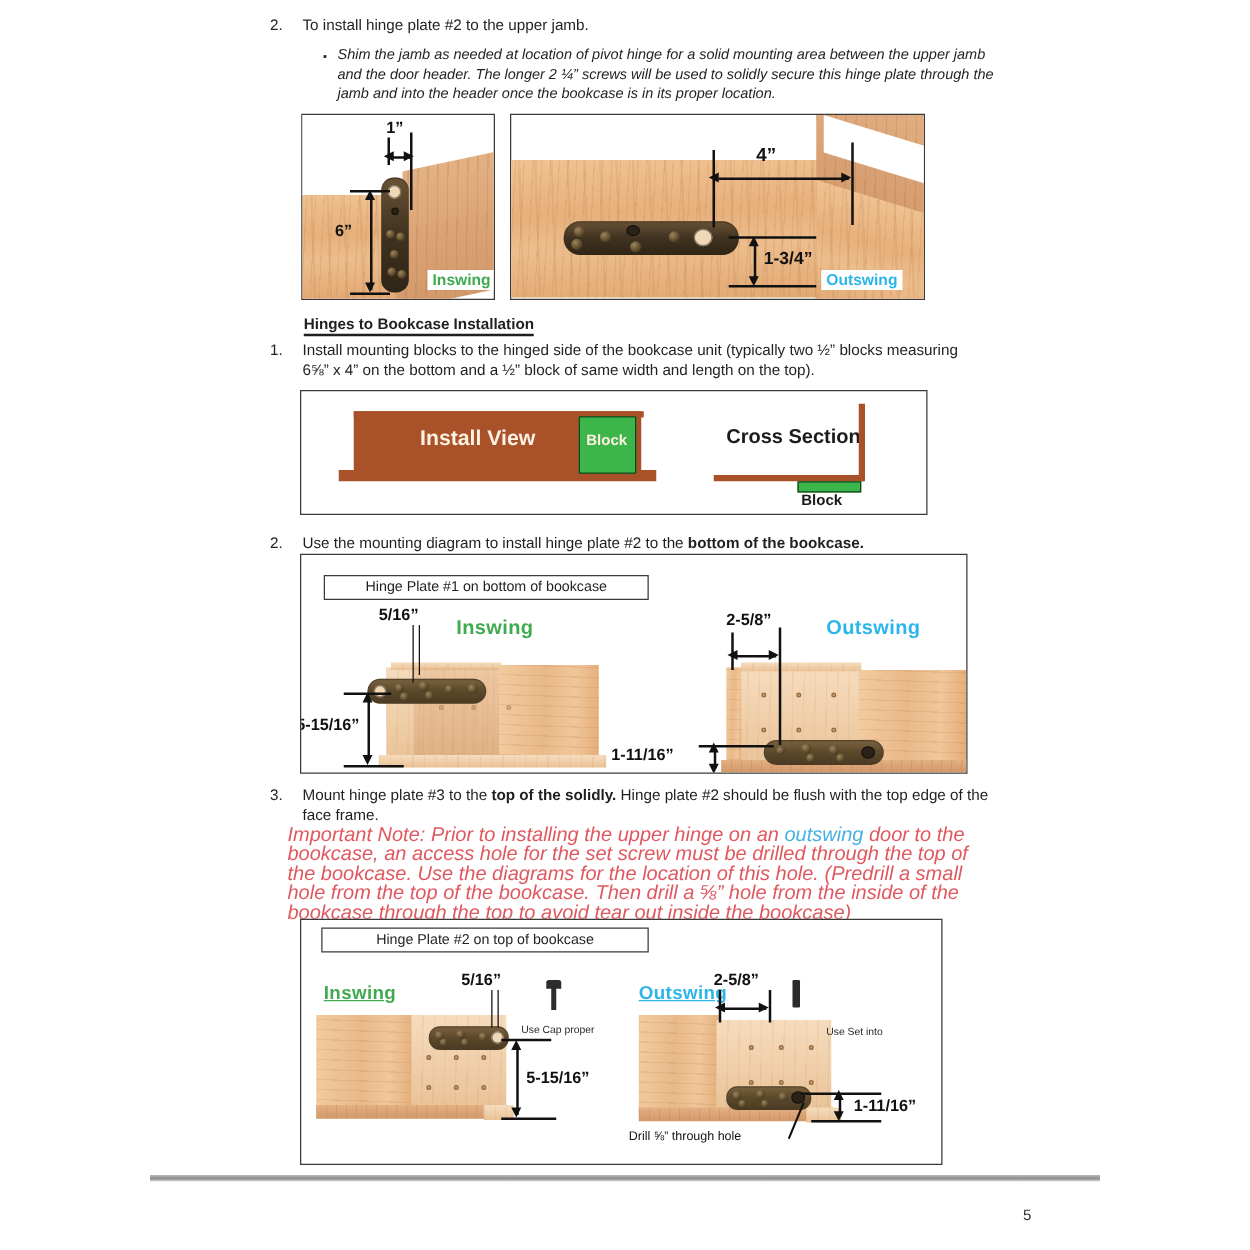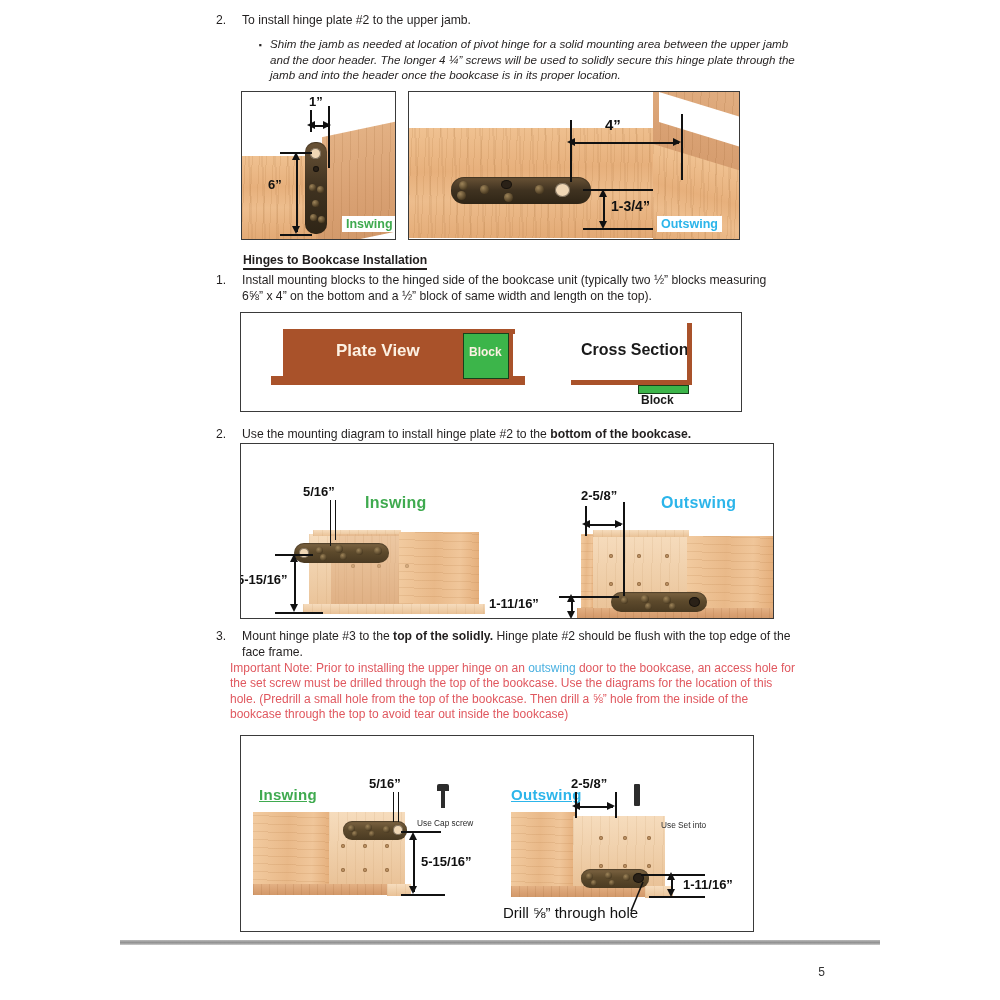--- a/index.html
+++ b/index.html
@@ -17,21 +17,21 @@
   .numitem{display:flex;font-size:12.2px;line-height:15.5px;}
   .numitem .num{width:26px;flex:0 0 26px;text-align:left;}
   .numitem .body{flex:1;}
   .bullet{display:flex;font-style:italic;font-size:11.6px;line-height:15.6px;}
   .bullet .dot{width:20px;flex:0 0 20px;text-align:center;font-style:normal;font-size:9px;padding-top:2px;}
   b{font-weight:bold;}
   .secthead{
     font-size:12.2px;font-weight:bold;display:inline-block;
     border-bottom:2.4px solid #221f1f;padding-bottom:1px;
   }
-  .note{color:#e0585f;font-size:12px;line-height:15.4px;}
+  .note{color:#e0585f;font-style:italic;font-size:16px;line-height:15.4px;}
   .note .osw{color:#49b0e0;}
 
   
   .fig{position:absolute;border:1.6px solid #3a3a3a;background:#fff;box-sizing:border-box;}
   .figlabel{
     position:absolute;border:1.4px solid #3a3a3a;background:#fff;
     font-size:11.4px;display:flex;align-items:center;justify-content:center;
     box-sizing:border-box;
   }
 
@@ -85,21 +85,21 @@
   .arD{border-left:4.5px solid transparent;border-right:4.5px solid transparent;border-top:8px solid #111;}
   .arL{border-top:4.5px solid transparent;border-bottom:4.5px solid transparent;border-right:8px solid #111;}
   .arR{border-top:4.5px solid transparent;border-bottom:4.5px solid transparent;border-left:8px solid #111;}
 
   .swlabel{position:absolute;font-weight:bold;letter-spacing:.3px;white-space:nowrap;}
   .swlabel.in{color:#3faa4f;}
   .swlabel.out{color:#2cb5ea;}
   .swbadge{position:absolute;background:#ffffff;padding:1px 4px;font-weight:bold;white-space:nowrap;}
 
   .callout{position:absolute;font-size:8.3px;color:#2b2b2b;white-space:nowrap;}
-  .calloutb{position:absolute;font-size:15px;color:#111;white-space:nowrap;}
+  .calloutb{position:absolute;font-size:10px;color:#111;white-space:nowrap;}
 
   
   .bv-body{position:absolute;background:#a9522a;}
   .bv-edge{position:absolute;background:#a9522a;}
   .greenblock{position:absolute;background:#3cb54a;border:1.4px solid #15421a;}
   .bvtext{position:absolute;font-weight:bold;color:#fdf1e2;white-space:nowrap;}
   .cstext{position:absolute;font-weight:bold;color:#1a1a1a;white-space:nowrap;}
   .blocklabel{position:absolute;font-weight:bold;white-space:nowrap;}
 
   .screwicon{position:absolute;}
@@ -115,21 +115,21 @@
 
 <div class="page">
 
   <div class="numitem" style="position:absolute;left:216px;top:13px;width:570px;">
     <span class="num">2.</span>
     <span class="body">To install hinge plate #2 to the upper jamb.</span>
   </div>
 
   <div class="bullet" style="position:absolute;left:250px;top:36px;width:545px;">
     <span class="dot">▪</span>
-    <span class="body">Shim the jamb as needed at location of pivot hinge for a solid mounting area between the upper jamb and the door header. The longer 4 ¼” screws will be used to solidly secure this hinge plate through the jamb and into the header once the bookcase is in its proper location.</span>
+    <span class="body">Shim the jamb as needed at location of pivot hinge for a solid mounting area between the upper jamb and the door header. The longer 2 ¼” screws will be used to solidly secure this hinge plate through the jamb and into the header once the bookcase is in its proper location.</span>
   </div>
 
   <div class="fig" style="left:241px;top:91px;width:155px;height:149px;overflow:hidden;">
 
     <div class="wood" style="left:-4px;top:63px;width:84px;height:84px;"></div>
 
     <div class="wood-dark" style="left:76px;top:46px;width:90px;height:110px;transform:skewY(-12deg);transform-origin:left top;"></div>
 
     <div style="position:absolute;left:-4px;top:0;width:84px;height:64px;background:#fff;"></div>
 
@@ -203,39 +203,40 @@
     <span class="num">1.</span>
     <span class="body">Install mounting blocks to the hinged side of the bookcase unit (typically two ½” blocks measuring 6⅝” x 4” on the bottom and a ½” block of same width and length on the top).</span>
   </div>
 
   <div class="fig" style="left:240px;top:312px;width:502px;height:100px;overflow:hidden;">
 
     <div class="bv-body" style="left:42px;top:16px;width:230px;height:47px;"></div>
     <div class="bv-edge" style="left:30px;top:63px;width:254px;height:9px;"></div>
     <div class="bv-edge" style="left:42px;top:16px;width:232px;height:5px;"></div>
     <div class="greenblock" style="left:222px;top:20px;width:44px;height:44px;"></div>
-    <div class="bvtext" style="left:95px;top:28px;font-size:17px;">Plate View</div>
+    <div class="bvtext" style="left:95px;top:28px;font-size:17px;">Install View</div>
     <div class="bvtext" style="left:228px;top:32px;font-size:12px;">Block</div>
 
     <div class="cstext" style="left:340px;top:28px;font-size:16px;">Cross Section</div>
     <div class="bv-edge" style="left:330px;top:67px;width:120px;height:5px;"></div>
     <div class="bv-edge" style="left:446px;top:10px;width:5px;height:62px;"></div>
     <div class="greenblock" style="left:397px;top:72px;width:49px;height:7px;"></div>
     <div class="blocklabel" style="left:400px;top:80px;font-size:12px;color:#1a1a1a;">Block</div>
   </div>
 
   <div class="numitem" style="position:absolute;left:216px;top:427px;width:575px;">
     <span class="num">2.</span>
     <span class="body">
       <span>Use the mounting diagram to install hinge plate #2 to the </span><b>bottom of the bookcase.</b>
     </span>
   </div>
 
   <div class="fig" style="left:240px;top:443px;width:534px;height:176px;overflow:hidden;">
 
+    <div class="figlabel" style="left:18px;top:16px;width:260px;height:20px;">Hinge Plate #1 on bottom of bookcase</div>
 
     <div class="swlabel in" style="left:124px;top:50px;font-size:16px;">Inswing</div>
 
     <div class="wood-pale" style="left:68px;top:90px;width:92px;height:78px;"></div>
     <div class="wood-pale" style="left:72px;top:86px;width:88px;height:6px;"></div>
     <div class="wood-l" style="left:158px;top:88px;width:80px;height:80px;"></div>
     <div class="wood-dark" style="left:90px;top:90px;width:68px;height:78px;opacity:.45;"></div>
     <div class="wood-pale" style="left:62px;top:160px;width:182px;height:10px;"></div>
 
     <div class="pinhole" style="left:110px;top:120px;width:4px;height:4px;opacity:.5;"></div>
@@ -308,20 +309,21 @@
       <span>Mount hinge plate #3 to the </span><b>top of the solidly.</b><span> Hinge plate #2 should be flush with the top edge of the face frame.</span>
     </span>
   </div>
 
   <div class="note" style="position:absolute;left:230px;top:661px;width:566px;">
     <span>Important Note: Prior to installing the upper hinge on an </span><span class="osw">outswing</span><span> door to the bookcase, an access hole for the set screw must be drilled through the top of the bookcase. Use the diagrams for the location of this hole. (Predrill a small hole from the top of the bookcase. Then drill a ⅝” hole from the inside of the bookcase through the top to avoid tear out inside the bookcase)</span>
   </div>
 
   <div class="fig" style="left:240px;top:735px;width:514px;height:197px;overflow:hidden;">
 
+    <div class="figlabel" style="left:16px;top:6px;width:262px;height:20px;">Hinge Plate #2 on top of bookcase</div>
 
     <div class="swlabel in" style="left:18px;top:50px;font-size:15px;text-decoration:underline;">Inswing</div>
 
     <div class="wood-l" style="left:12px;top:76px;width:78px;height:76px;"></div>
     <div class="wood-pale" style="left:88px;top:76px;width:76px;height:76px;"></div>
     <div class="wood-dark" style="left:12px;top:148px;width:152px;height:11px;"></div>
     <div class="wood-pale" style="left:146px;top:148px;width:24px;height:12px;"></div>
 
     <div class="pinhole" style="left:100px;top:108px;width:4px;height:4px;"></div>
     <div class="pinhole" style="left:122px;top:108px;width:4px;height:4px;"></div>
@@ -340,21 +342,21 @@
     </div>
 
     <div class="ln lnv" style="left:152px;top:56px;height:30px;width:1.4px;"></div>
     <div class="ln lnv" style="left:157px;top:56px;height:30px;width:1.4px;"></div>
     <div class="dimtxt" style="left:128px;top:40px;font-size:13px;">5/16”</div>
 
     <div class="screwicon" style="left:196px;top:48px;width:12px;height:24px;">
       <div class="head" style="left:0;top:0;width:12px;height:7px;border-radius:2px 2px 0 0;"></div>
       <div class="shaft" style="left:4px;top:6px;width:4px;height:18px;"></div>
     </div>
-    <div class="callout" style="left:176px;top:82px;">Use Cap screw</div>
+    <div class="callout" style="left:176px;top:82px;">Use Cap proper</div>
     <div class="ln lnh" style="left:160px;top:95px;width:40px;height:1.5px;"></div>
 
     <div class="ln lnv" style="left:172px;top:100px;height:56px;"></div>
     <div class="ln lnh" style="left:160px;top:158px;width:44px;"></div>
     <div class="arU" style="left:168px;top:96px;"></div>
     <div class="arD" style="left:168px;top:150px;"></div>
     <div class="dimtxt" style="left:180px;top:118px;font-size:13px;">5-15/16”</div>
 
     <div class="swlabel out" style="left:270px;top:50px;font-size:15px;text-decoration:underline;">Outswing</div>
 

